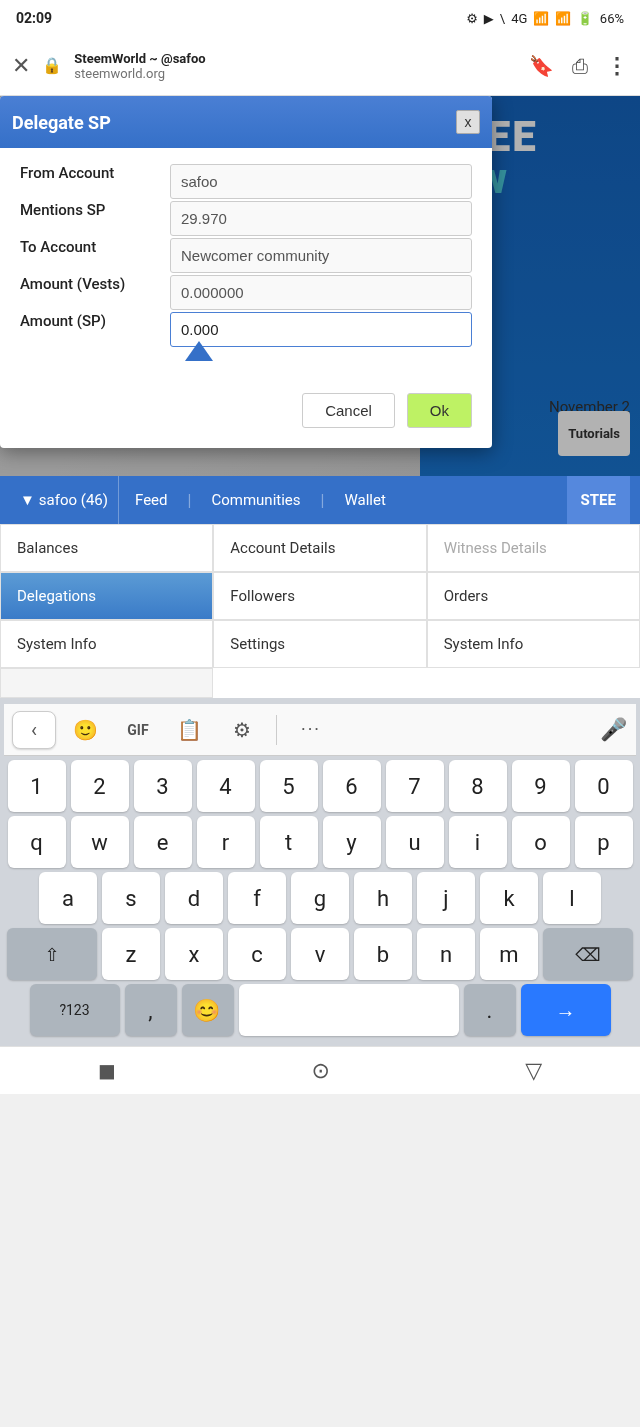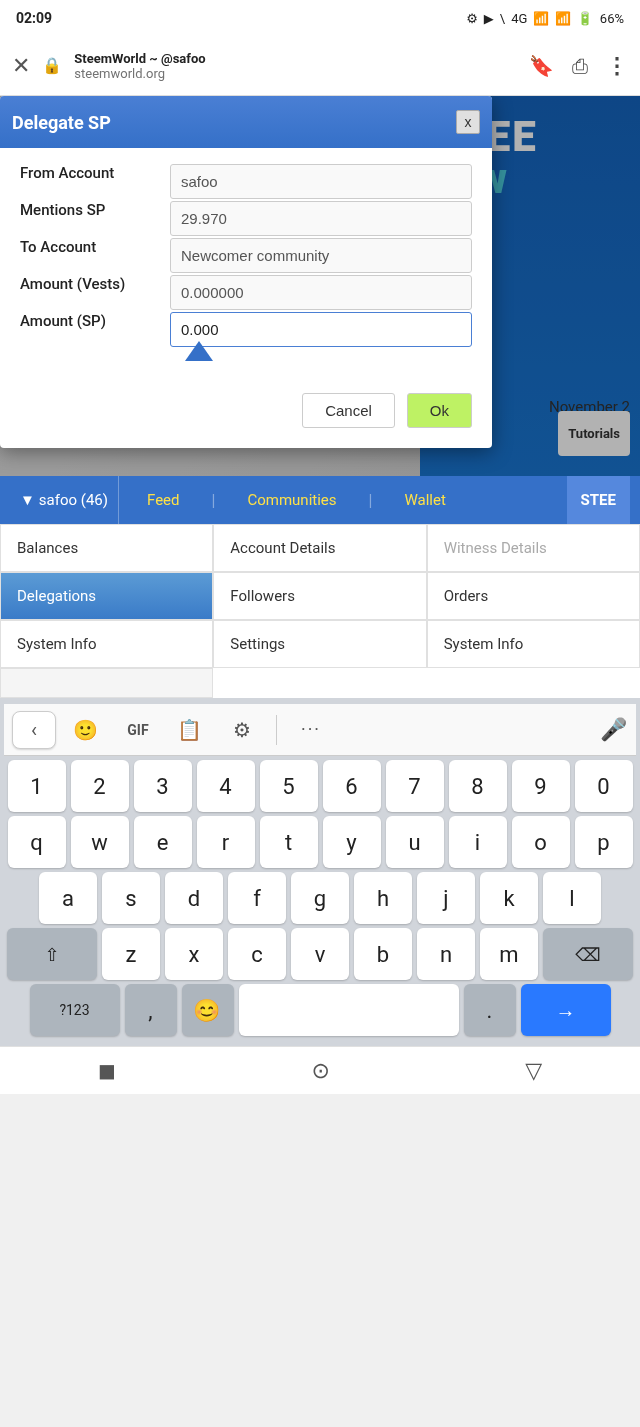--- a/index.html
+++ b/index.html
@@ -252,23 +252,23 @@
     }
     .nav-dropdown {
       display: flex;
       align-items: center;
       gap: 4px;
       color: #fff;
       font-size: 15px;
       padding: 0 10px;
     }
     .nav-item {
-      color: #fde047;
-      font-size: 15px;
-      padding: 0 28px;
+      color: #ffffff;
+      font-size: 15px;
+      padding: 0 16px;
       border-left: 1px solid rgba(255,255,255,0.3);
       height: 100%;
       display: flex;
       align-items: center;
     }
     .nav-steem {
       margin-left: auto;
       background: #5588dd;
       padding: 0 14px;
       height: 100%;

